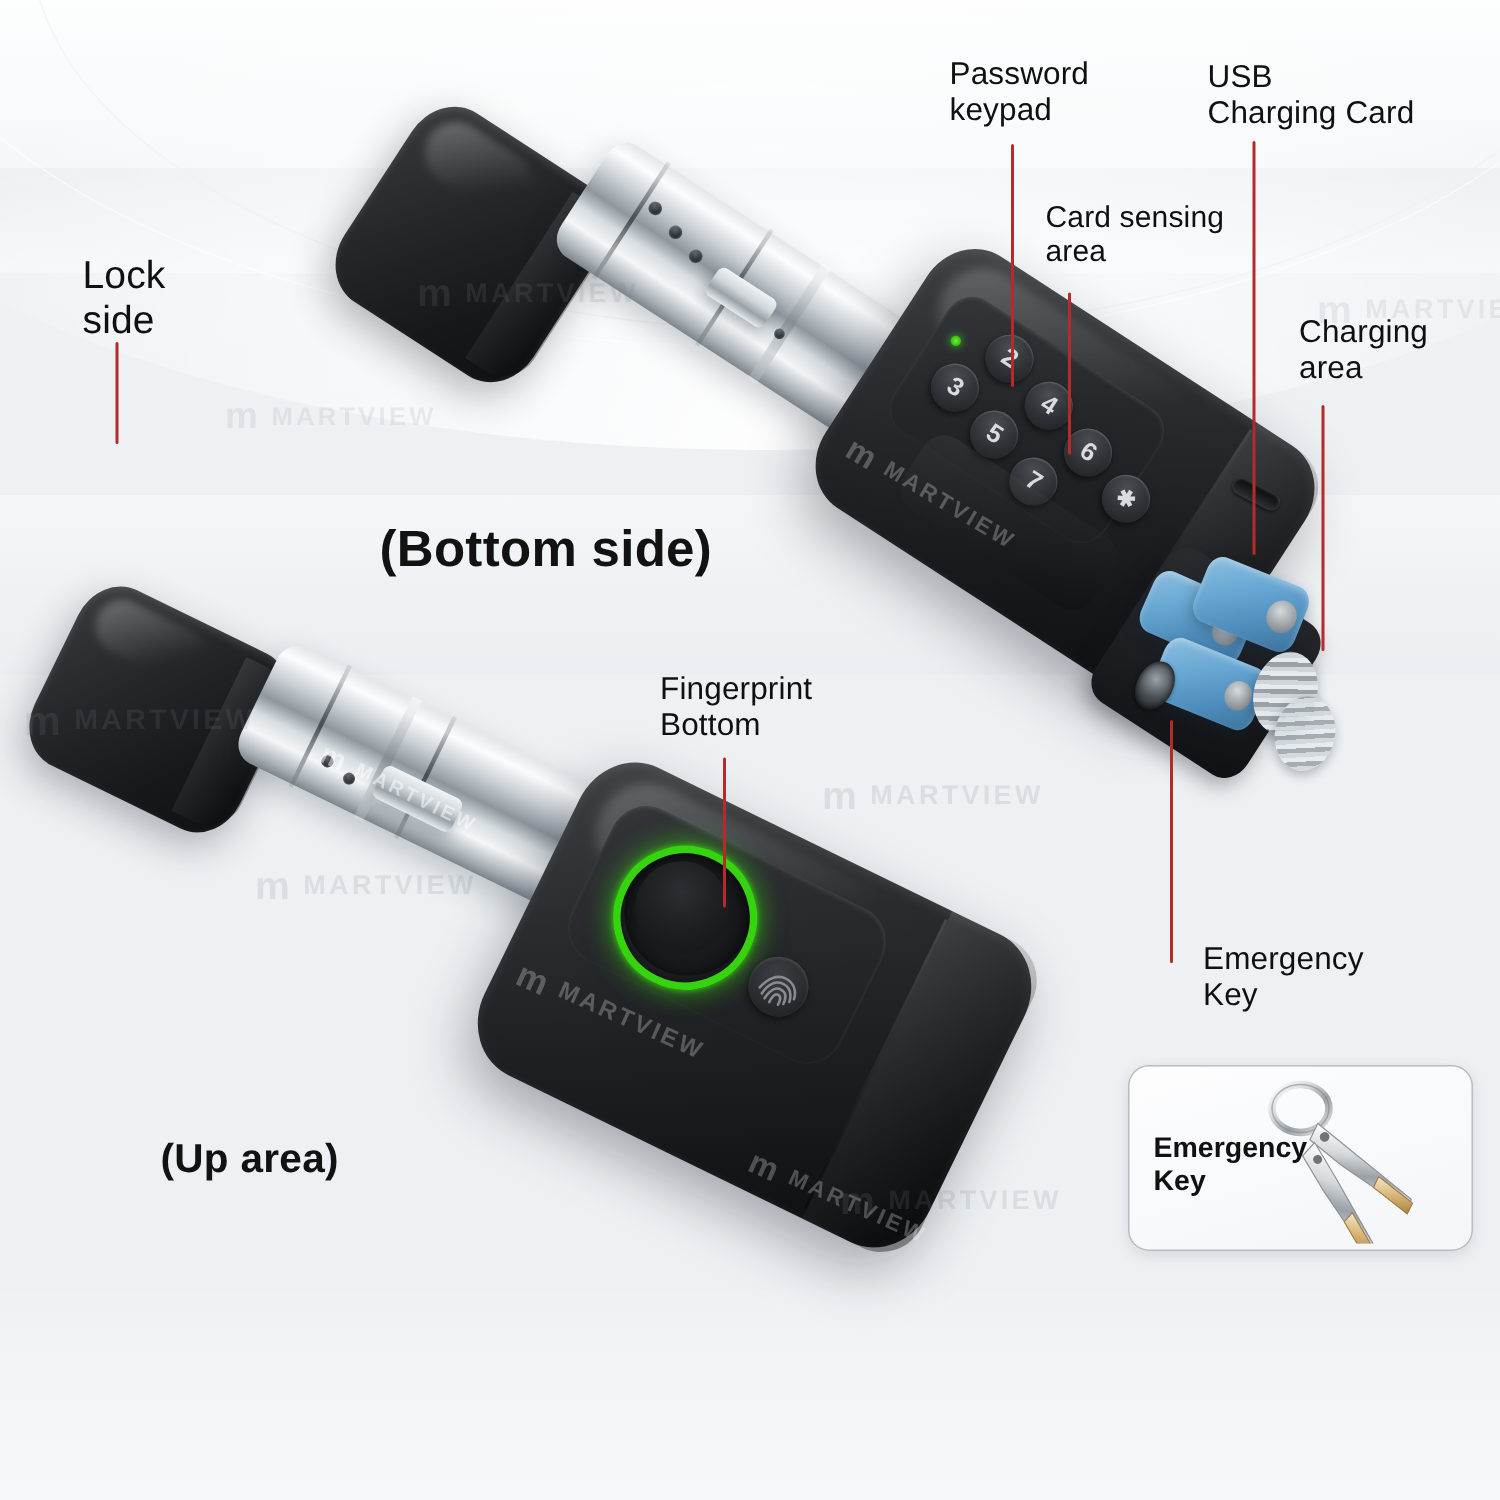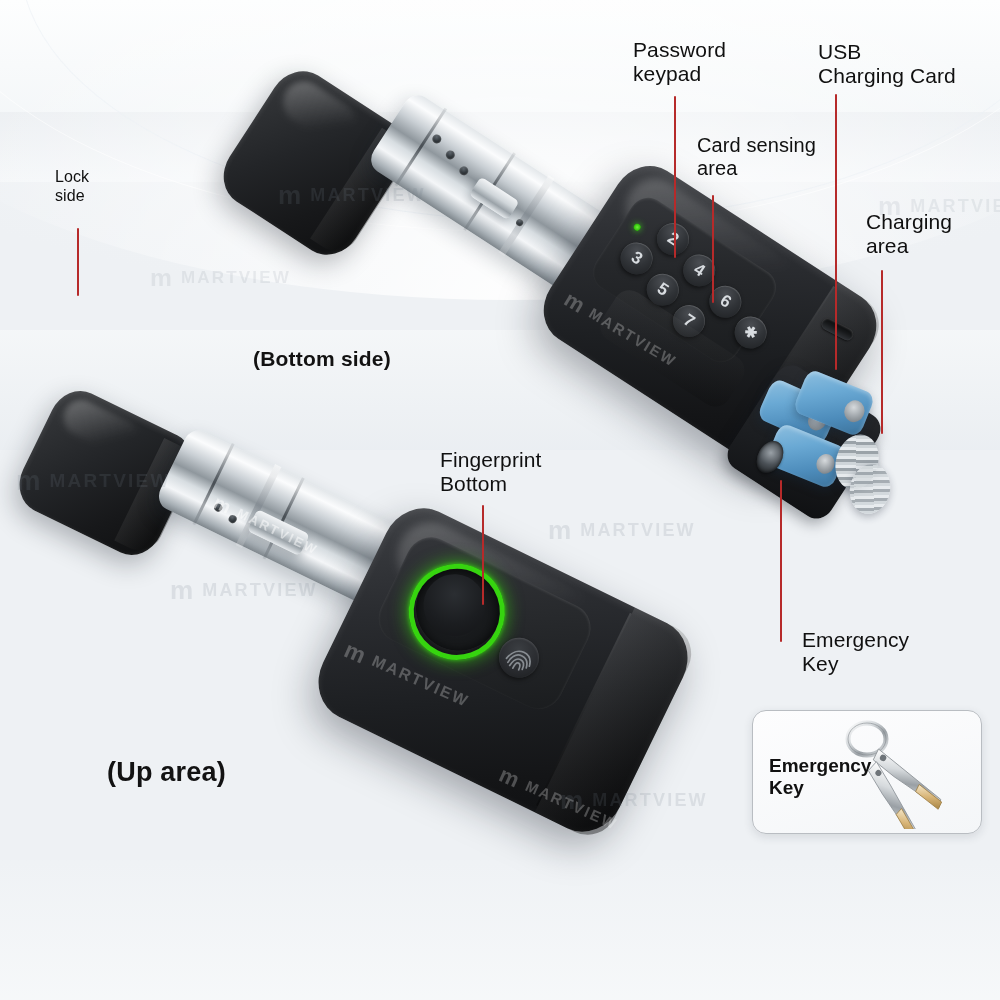--- a/index.html
+++ b/index.html
@@ -346,39 +346,39 @@
   </div>
   <div class="wm dark" style="left:878px;top:196px;font-size:18px;opacity:.75;">
     <span class="m">m</span>
     <span>MARTVIEW</span>
   </div>
   <div class="wm dark" style="left:150px;top:268px;font-size:17px;opacity:.8;">
     <span class="m">m</span>
     <span>MARTVIEW</span>
   </div>
 
-  <div class="callout" style="left:55px;top:168px;font-size:16px;">
+  <div class="callout" style="left:55px;top:168px;font-size:26px;">
     <div>Lock</div>
     <div>side</div>
   </div>
   <div class="leader" style="left:77px;top:228px;height:68px;"></div>
 
   <div class="callout" style="left:633px;top:38px;font-size:21px;">
     <div>Password</div>
     <div>keypad</div>
   </div>
   <div class="leader" style="left:674px;top:96px;height:162px;"></div>
 
   <div class="callout" style="left:697px;top:134px;font-size:20px;">
     <div>Card sensing</div>
     <div>area</div>
   </div>
   <div class="leader" style="left:712px;top:195px;height:108px;"></div>
 
-  <div class="callout" style="left:805px;top:40px;font-size:21px;margin-left:13px;">
+  <div class="callout" style="left:805px;top:40px;font-size:21px;">
     <div>USB</div>
     <div>Charging Card</div>
   </div>
   <div class="leader" style="left:835px;top:94px;height:276px;"></div>
 
   <div class="callout" style="left:866px;top:210px;font-size:21px;">
     <div>Charging</div>
     <div>area</div>
   </div>
   <div class="leader" style="left:881px;top:270px;height:164px;"></div>
@@ -388,21 +388,21 @@
     <div>Bottom</div>
   </div>
   <div class="leader" style="left:482px;top:505px;height:100px;"></div>
 
   <div class="callout" style="left:802px;top:628px;font-size:21px;">
     <div>Emergency</div>
     <div>Key</div>
   </div>
   <div class="leader" style="left:780px;top:480px;height:162px;"></div>
 
-  <div class="view-caption" style="left:253px;top:347px;font-size:21px;">(Bottom side)</div>
+  <div class="view-caption" style="left:253px;top:347px;font-size:34px;">(Bottom side)</div>
   <div class="view-caption" style="left:107px;top:757px;font-size:27px;">(Up area)</div>
 
   <div class="inset-box" style="left:752px;top:710px;width:228px;height:122px;">
     <div class="inset-label" style="left:16px;top:44px;font-size:19px;">
       <div>Emergency</div>
       <div>Key</div>
     </div>
     <div style="position:absolute;right:6px;top:6px;width:150px;height:112px;">
       <svg viewBox="0 0 150 112" width="150" height="112" aria-hidden="true">
         <defs>

